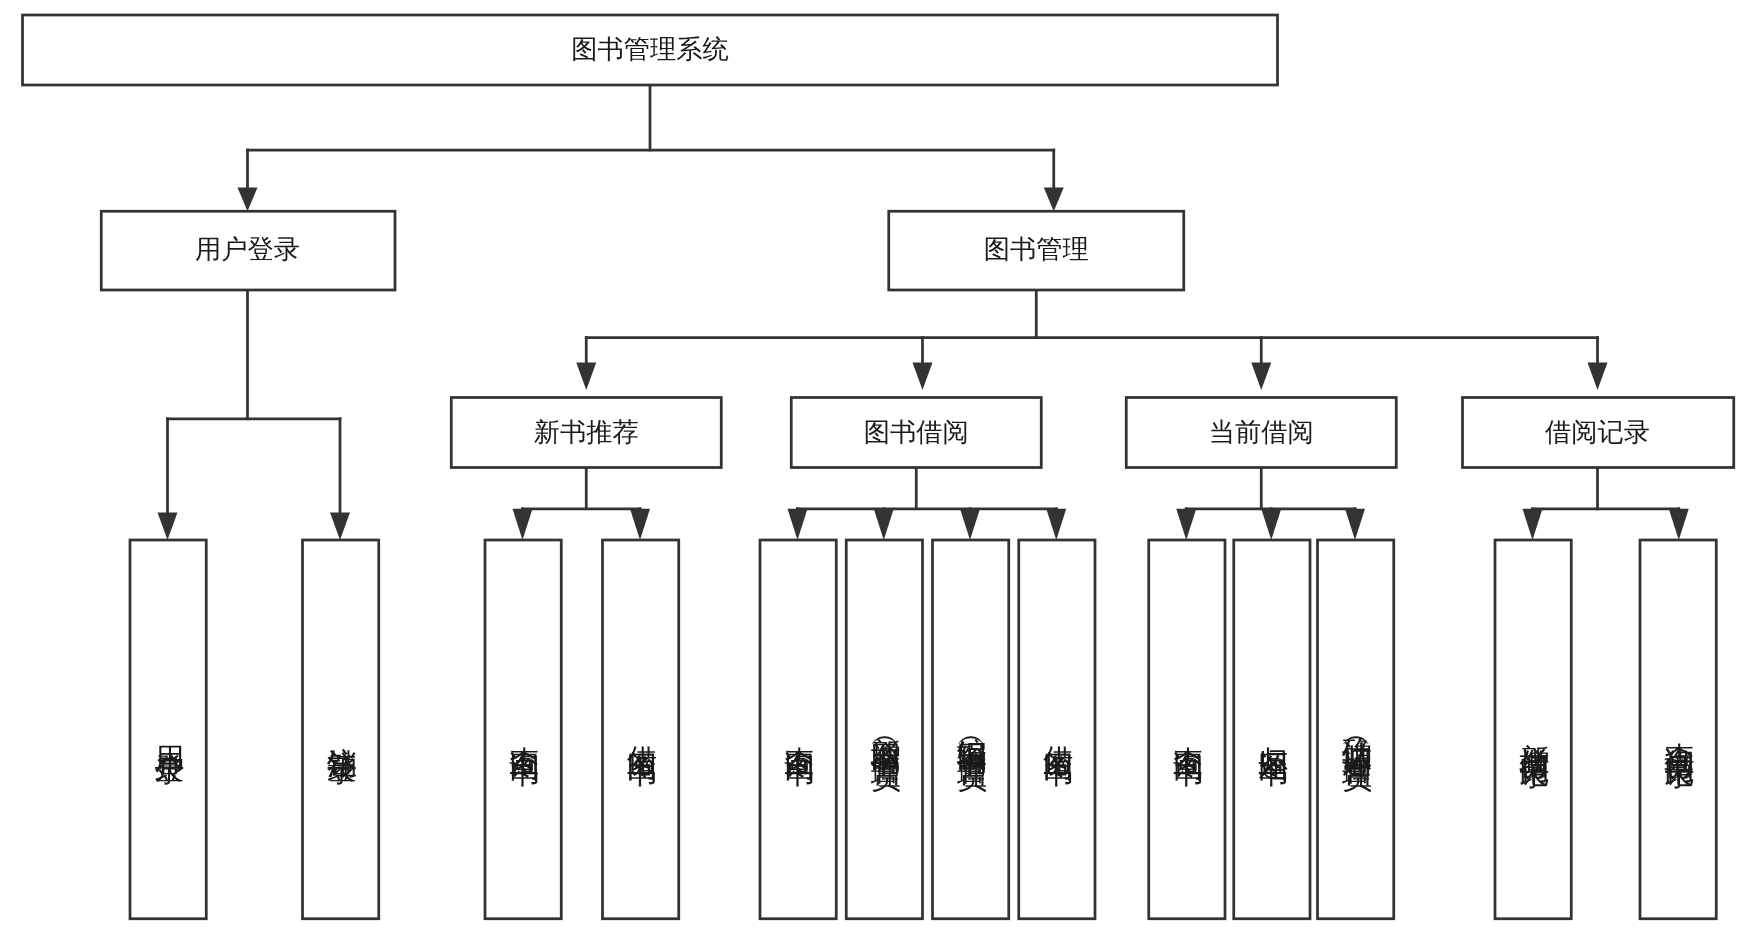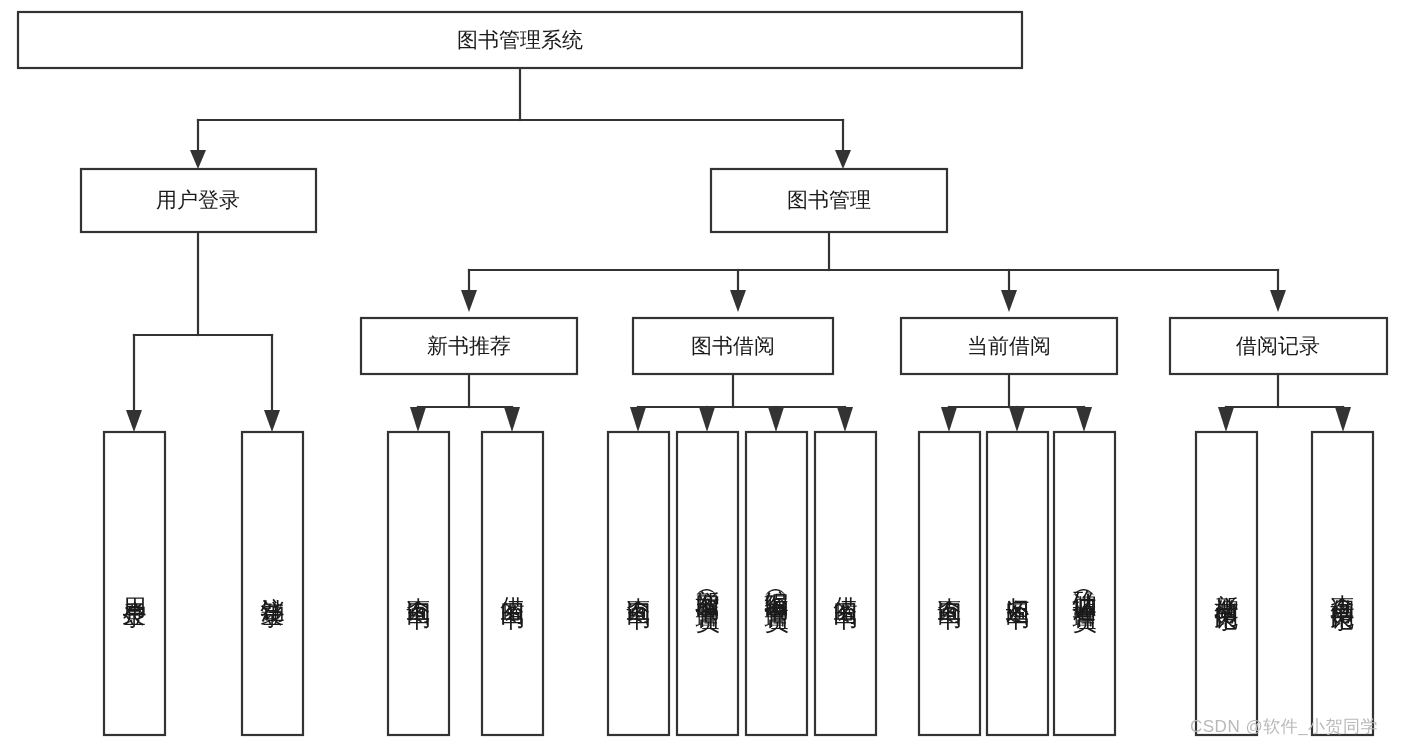--- a/index.html
+++ b/index.html
@@ -204,15 +204,14 @@
   <div class="node-label-v" style="left:746px; top:432px; width:61px; height:303px;">编辑图书（管理员）</div>
   <div class="node-label-v" style="left:815px; top:432px; width:61px; height:303px;">借阅图书</div>
 
   <div class="node-label-v" style="left:919px; top:432px; width:61px; height:303px;">查询图书</div>
   <div class="node-label-v" style="left:987px; top:432px; width:61px; height:303px;">归还图书</div>
   <div class="node-label-v" style="left:1054px; top:432px; width:61px; height:303px;">确认归还（管理员）</div>
 
   <div class="node-label-v" style="left:1196px; top:432px; width:61px; height:303px;">新增借阅记录</div>
   <div class="node-label-v" style="left:1312px; top:432px; width:61px; height:303px;">查询借阅记录</div>
 
-  <div class="watermark" style="left:1190px; top:715px;">CSDN @软件_小贺同学</div>
 
 </div>
 
 </body></html>

